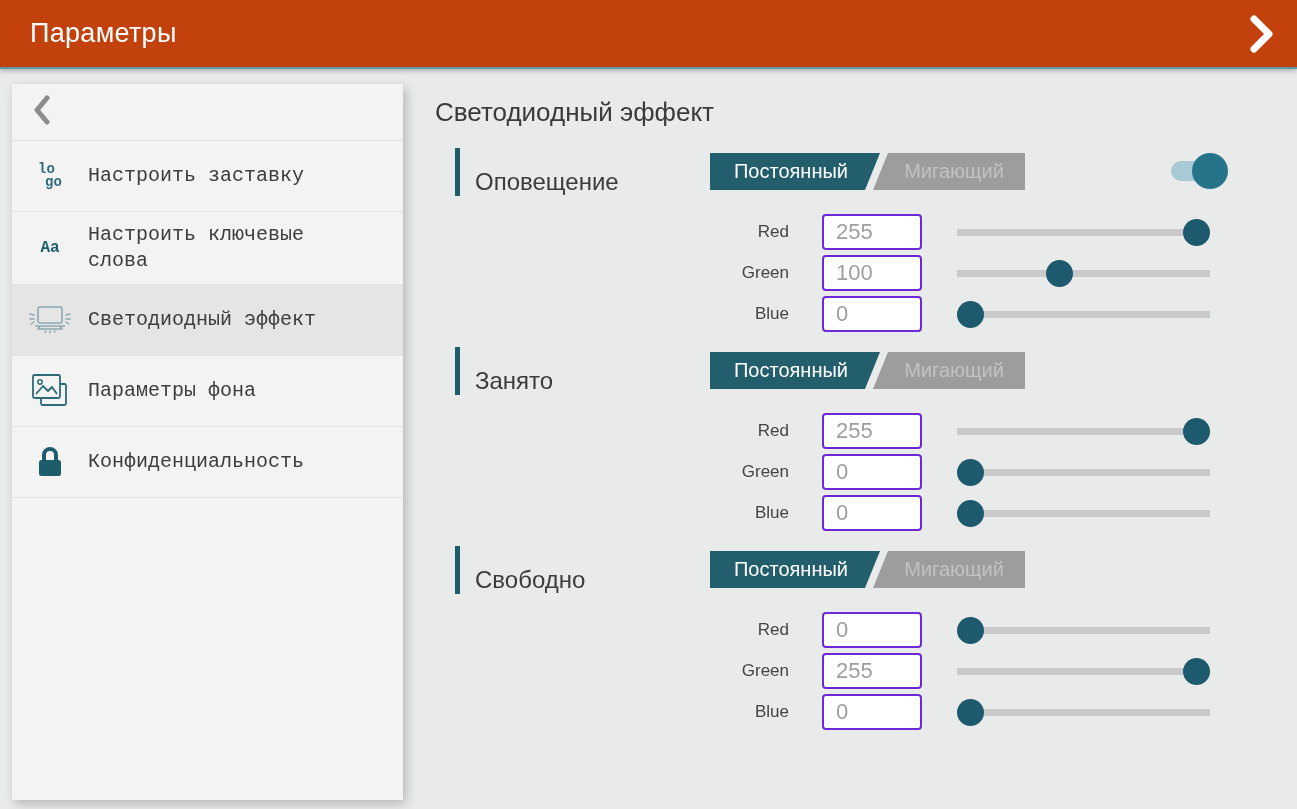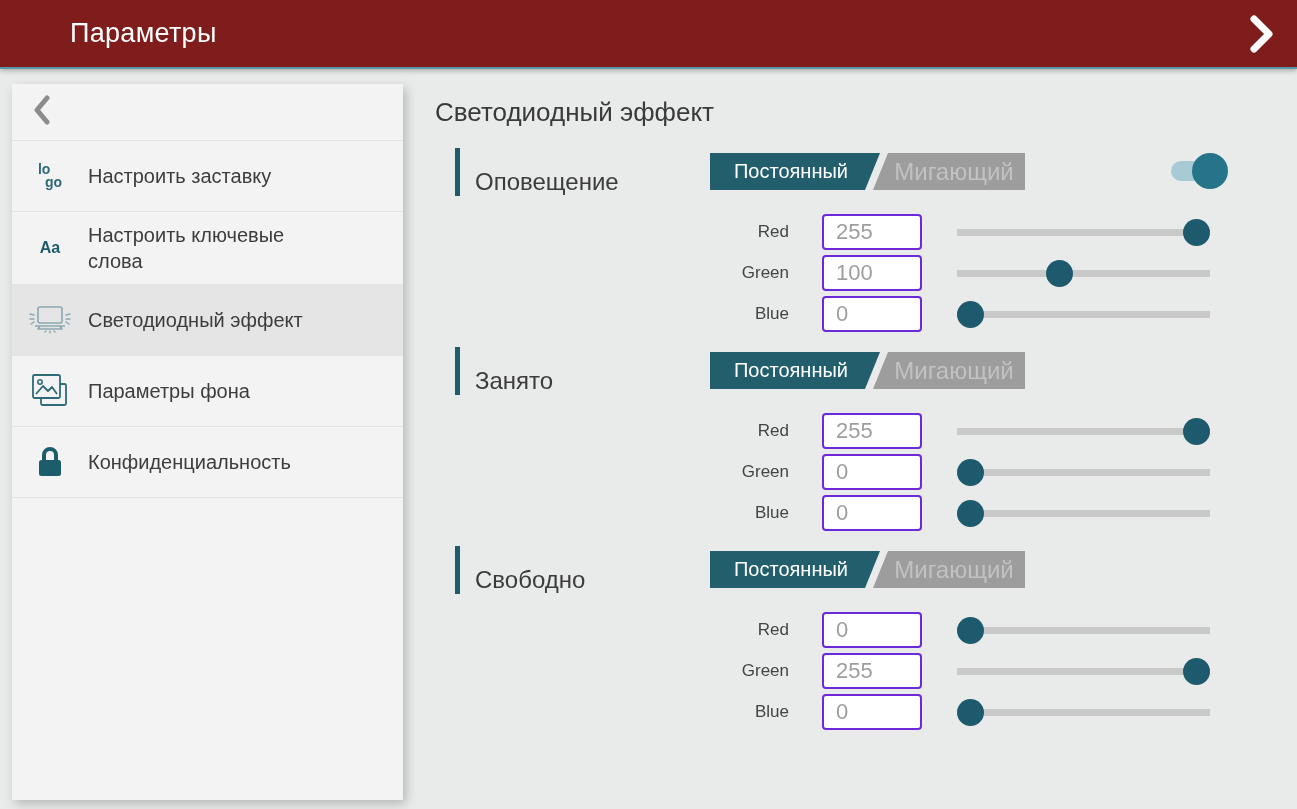--- a/index.html
+++ b/index.html
@@ -7,42 +7,41 @@
   body {
     width:1297px; height:809px; position:relative; overflow:hidden;
     background:#e9eaea;
     font-family:"Liberation Sans", sans-serif;
     -webkit-font-smoothing:antialiased;
   }
 
   
   .app-header {
     position:absolute; left:0; top:0; width:1297px; height:69px;
-    background:#7f1d1d; border-bottom:2px solid #5899a5;
+    background:#c2410c; border-bottom:2px solid #5899a5;
     display:flex; align-items:center;
     box-shadow:0 2px 5px rgba(0,0,0,.25);
     z-index:5;
-    padding-left:40px;
   }
   .app-title { margin-left:30px; font-size:27px; color:#ffffff; font-weight:400; letter-spacing:.3px; }
   .header-collapse { margin-left:auto; margin-right:18px; width:34px; height:40px; cursor:pointer; }
 
   
   .sidebar {
     position:absolute; left:12px; top:84px; width:391px; height:716px;
     background:#f3f3f3;
     box-shadow:3px 4px 10px rgba(0,0,0,.22);
   }
   .sidebar-back {
     height:57px; display:flex; align-items:center; padding-left:20px;
     border-bottom:1px solid #e2e2e2; cursor:pointer;
   }
   .sidebar-item {
     display:flex; align-items:center; min-height:71px;
-    border-bottom:1px solid #e3e3e3; cursor:pointer; background:#f3f3f3;
+    border-bottom:1px solid #e3e3e3; cursor:pointer; background:#f3f3f3;font-family:Liberation Mono, monospace;
   }
   .sidebar-item.selected { background:#e5e5e5; }
   .sidebar-item .icon-box {
     width:76px; min-width:76px; display:flex; align-items:center; justify-content:center;
   }
   .sidebar-item .item-label {
     font-size:20px; color:#3d3d3d; line-height:1.3; max-width:245px; padding:10px 0;
   }
   .logo-glyph { color:#2e6b78; font-size:14px; font-weight:bold; line-height:.95; }
   .logo-glyph .l2 { display:block; margin-left:7px; }
@@ -60,21 +59,21 @@
   .seg { position:absolute; left:275px; top:5px; height:37px; width:315px; }
   .seg-const {
     position:absolute; left:0; top:0; width:170px; height:37px;
     background:#235e6c; color:#ffffff; font-size:20px;
     display:flex; align-items:center; justify-content:center;
     clip-path:polygon(0 0, 100% 0, calc(100% - 15px) 100%, 0 100%);
     padding-right:8px; cursor:pointer;
   }
   .seg-blink {
     position:absolute; left:163px; top:0; width:152px; height:37px;
-    background:#9d9d9d; color:#c2c2c2; font-size:24px;
+    background:#9d9d9d; color:#c2c2c2; font-size:20px;
     display:flex; align-items:center; justify-content:center;
     clip-path:polygon(15px 0, 100% 0, 100% 100%, 0 100%);
     padding-left:10px; cursor:pointer;
   }
 
   .toggle {
     position:absolute; right:78px; top:13px; width:48px; height:20px;
     border-radius:10px; background:#a8cad4; cursor:pointer;
   }
   .toggle .knob {

